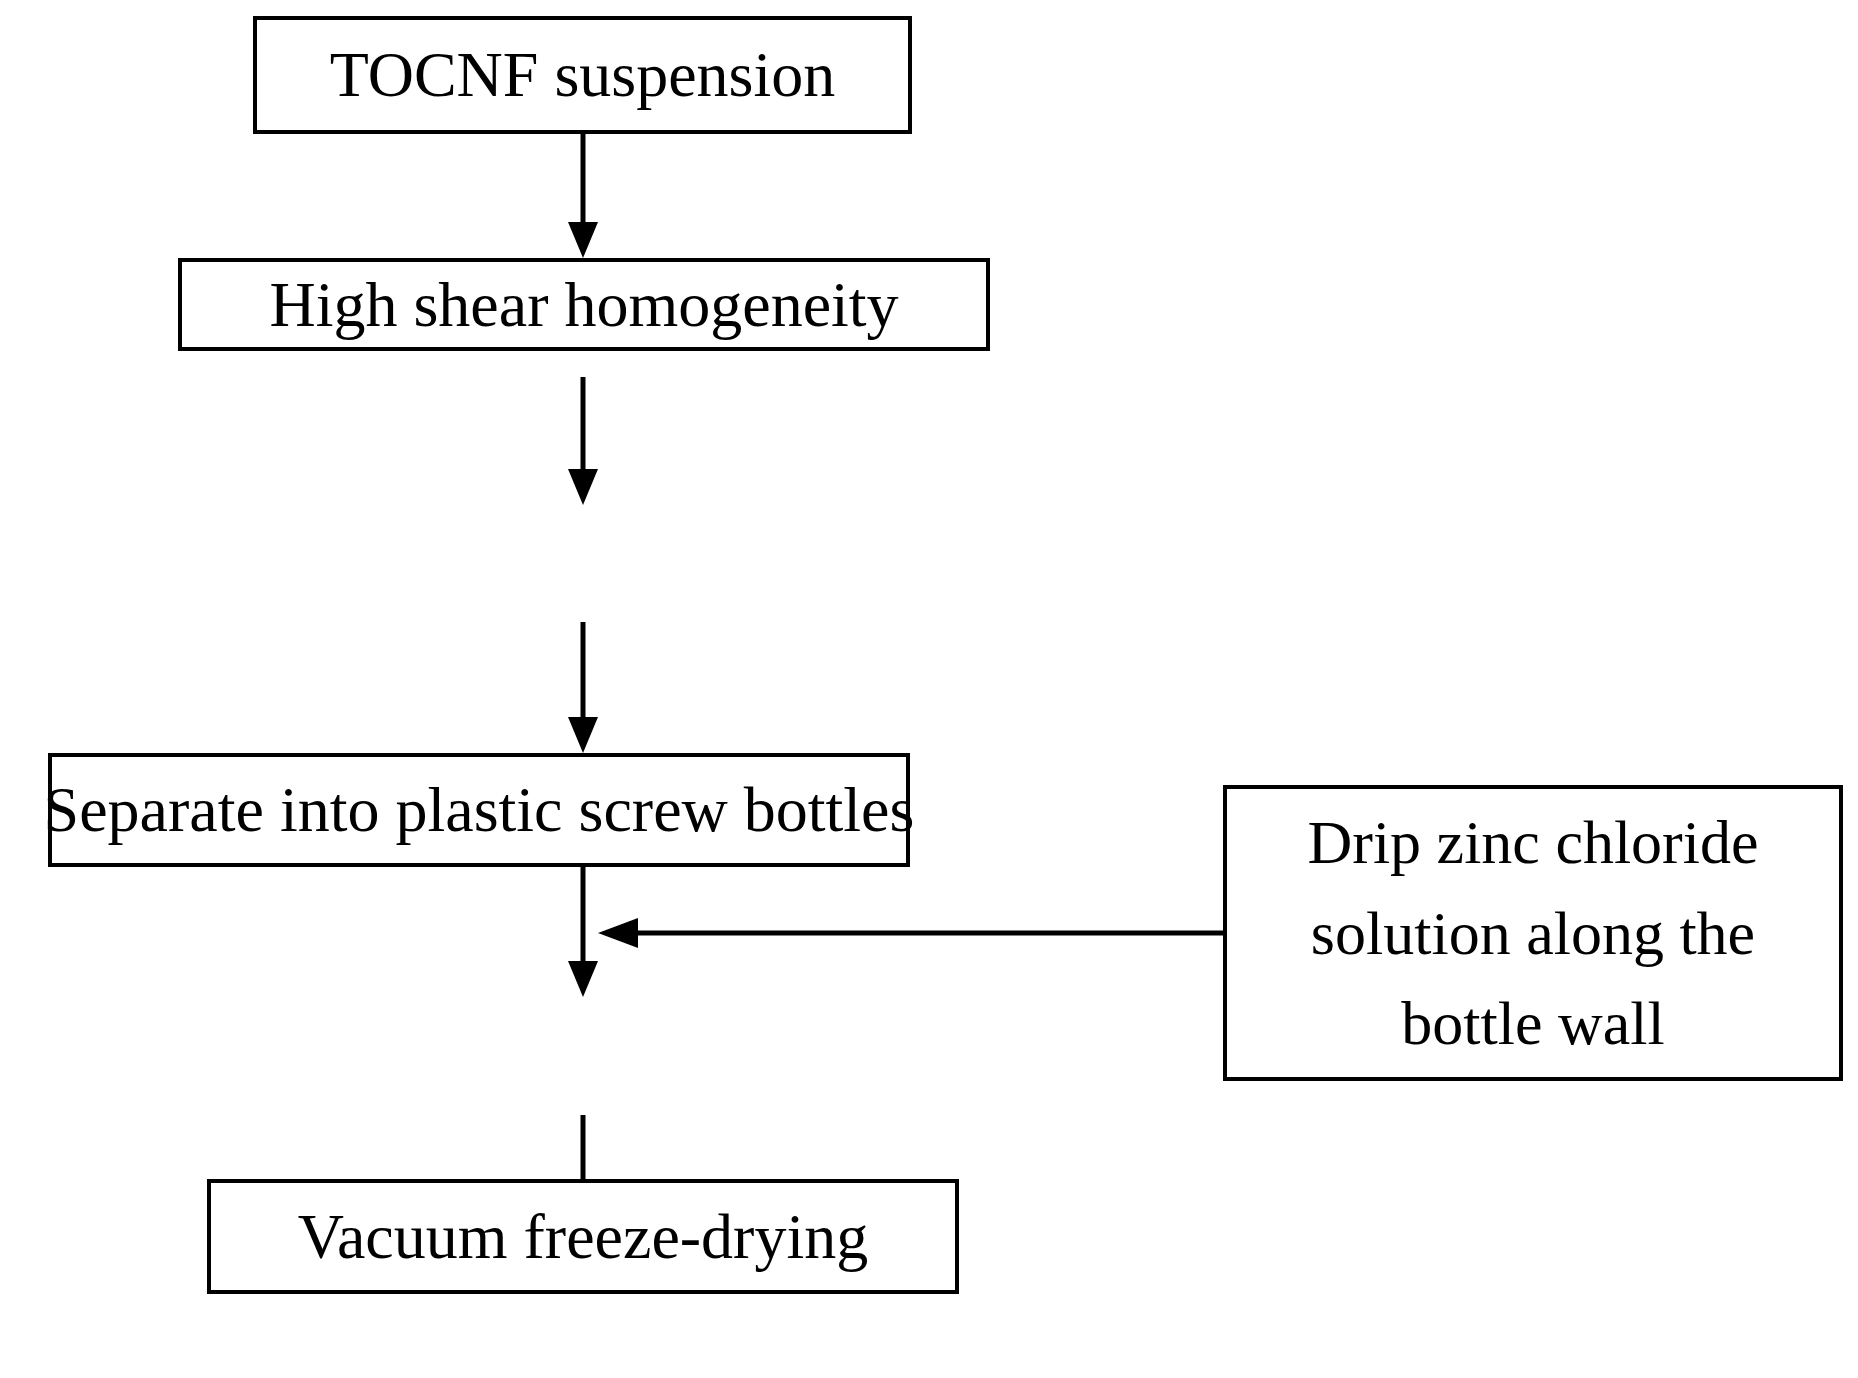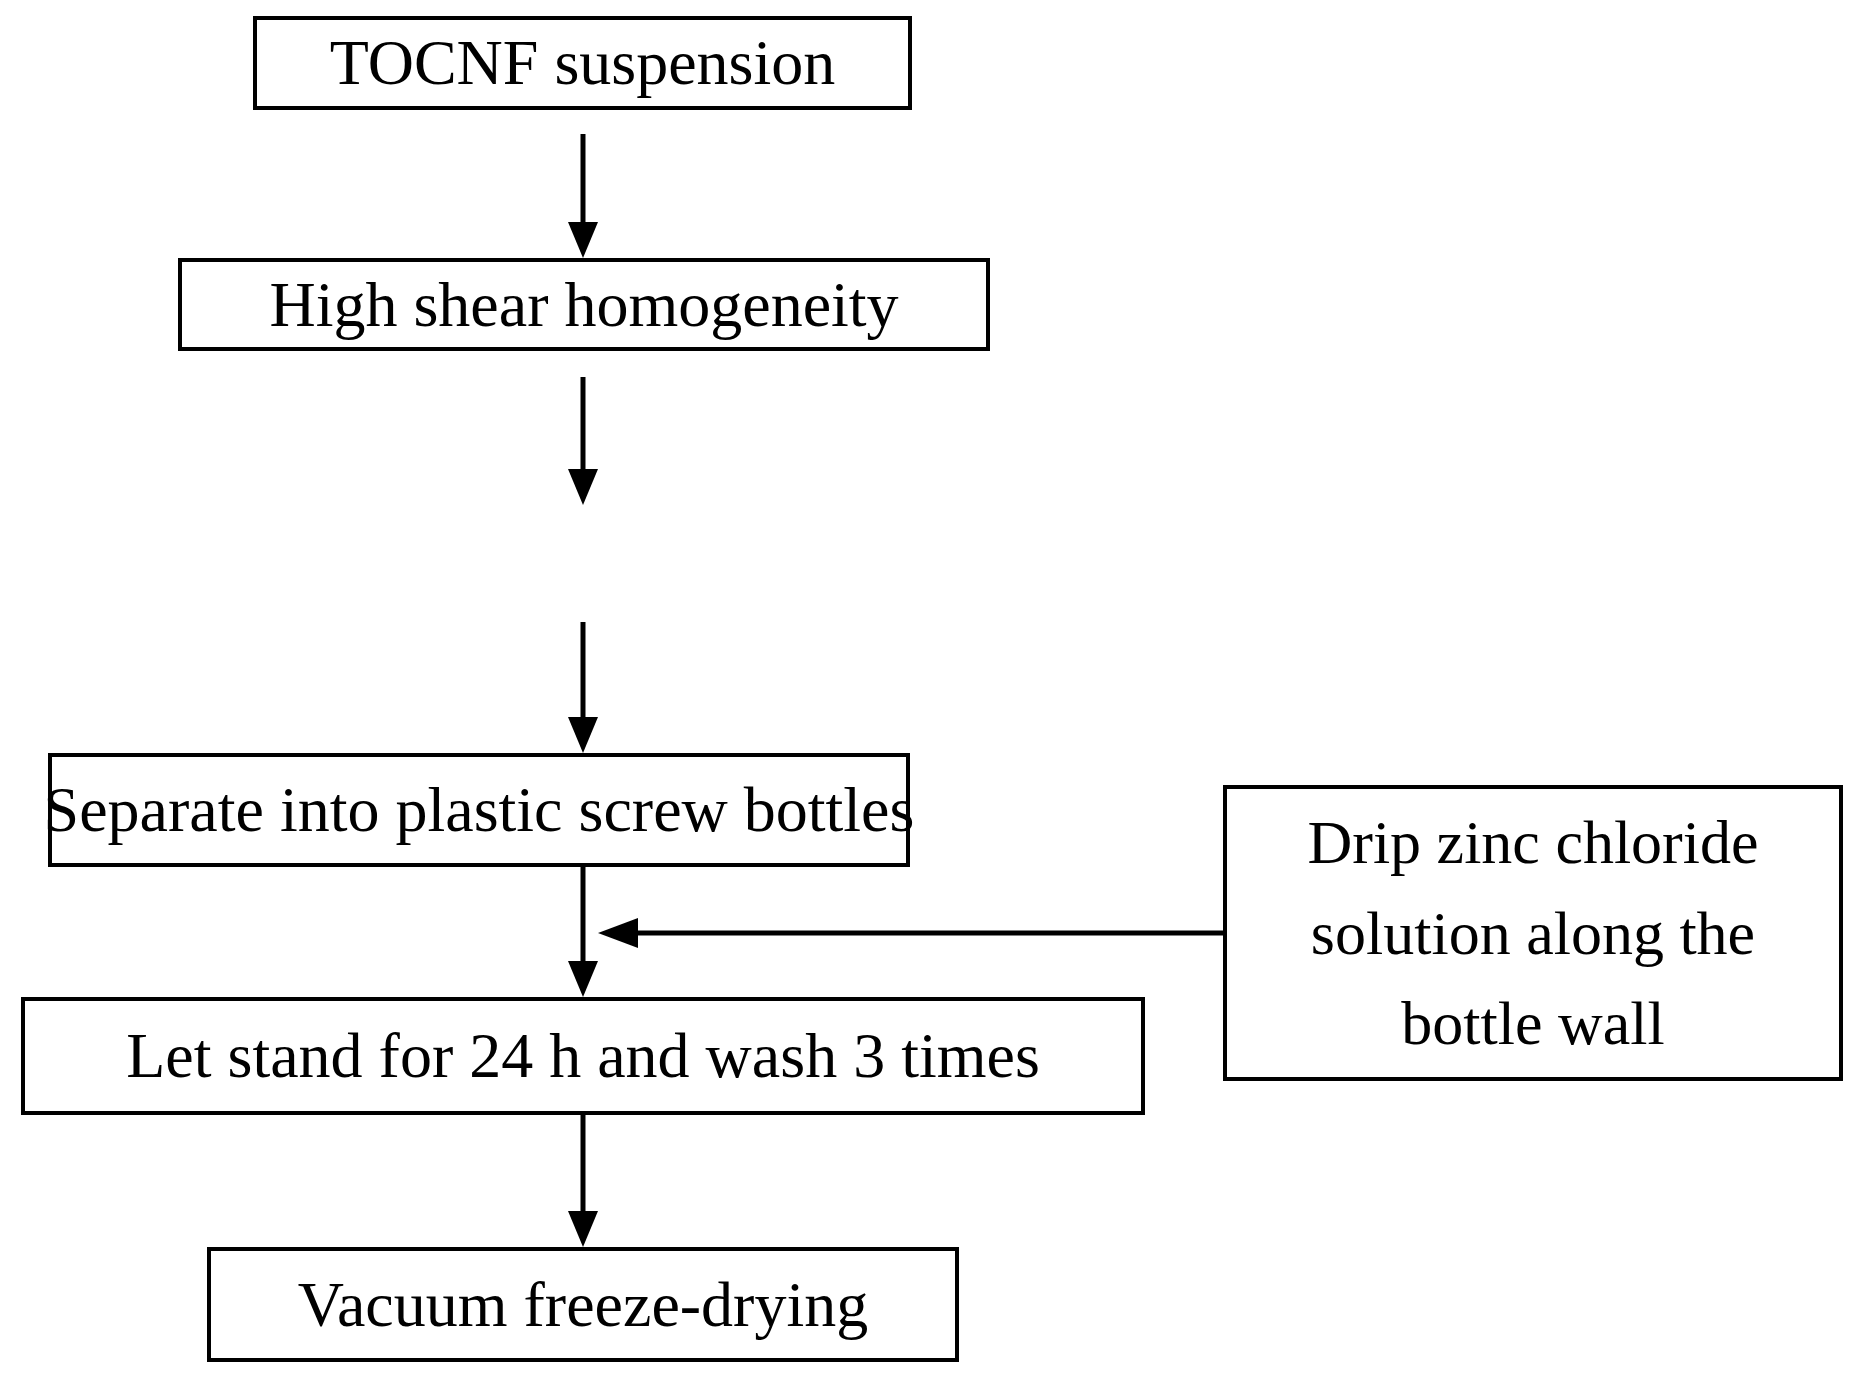--- a/index.html
+++ b/index.html
@@ -29,26 +29,26 @@
     line-height: 1.12;
     white-space: nowrap;
   }
   .node.multiline {
     white-space: normal;
     font-size: 62px;
     line-height: 1.46;
     padding: 8px 24px;
     align-items: flex-end;
   }
-  #node-tocnf       { left: 253px;  top: 16px;   width: 659px;  height: 94px; }
+  #node-tocnf       { left: 253px;  top: 16px;   width: 659px;  height: 118px; }
   #node-homogeneity { left: 178px;  top: 258px;  width: 812px;  height: 93px; }
   #node-defoamed    { left: 20px;   top: 505px;  width: 1125px; height: 117px; }
   #node-separate    { left: 48px;   top: 753px;  width: 862px; height: 114px; }
   #node-stand       { left: 21px;   top: 997px;  width: 1124px; height: 118px; }
-  #node-freeze      { left: 207px;  top: 1247px; width: 752px;  height: 115px; }
+  #node-freeze      { left: 207px;  top: 1179px; width: 752px;  height: 115px; }
   #node-drip        { left: 1223px; top: 785px;  width: 620px;  height: 296px; }
   #connector-layer {
     position: absolute;
     left: 0;
     top: 0;
     width: 1858px;
     height: 1378px;
     pointer-events: none;
   }
   .flow-line { stroke: #000000; stroke-width: 5; fill: none; }
@@ -98,23 +98,20 @@
 
   <div class="node" id="node-homogeneity">
     <span>High shear homogeneity</span>
   </div>
 
 
   <div class="node" id="node-separate">
     <span>Separate into plastic screw bottles</span>
   </div>
 
-  <div class="node" id="node-stand">
-    <span>Let stand for 24 h and wash 3 times</span>
-  </div>
 
   <div class="node" id="node-freeze">
     <span>Vacuum freeze-drying</span>
   </div>
 
   <div class="node multiline" id="node-drip">
     <span>Drip zinc chloride solution along the bottle wall</span>
   </div>
 
 </div>

